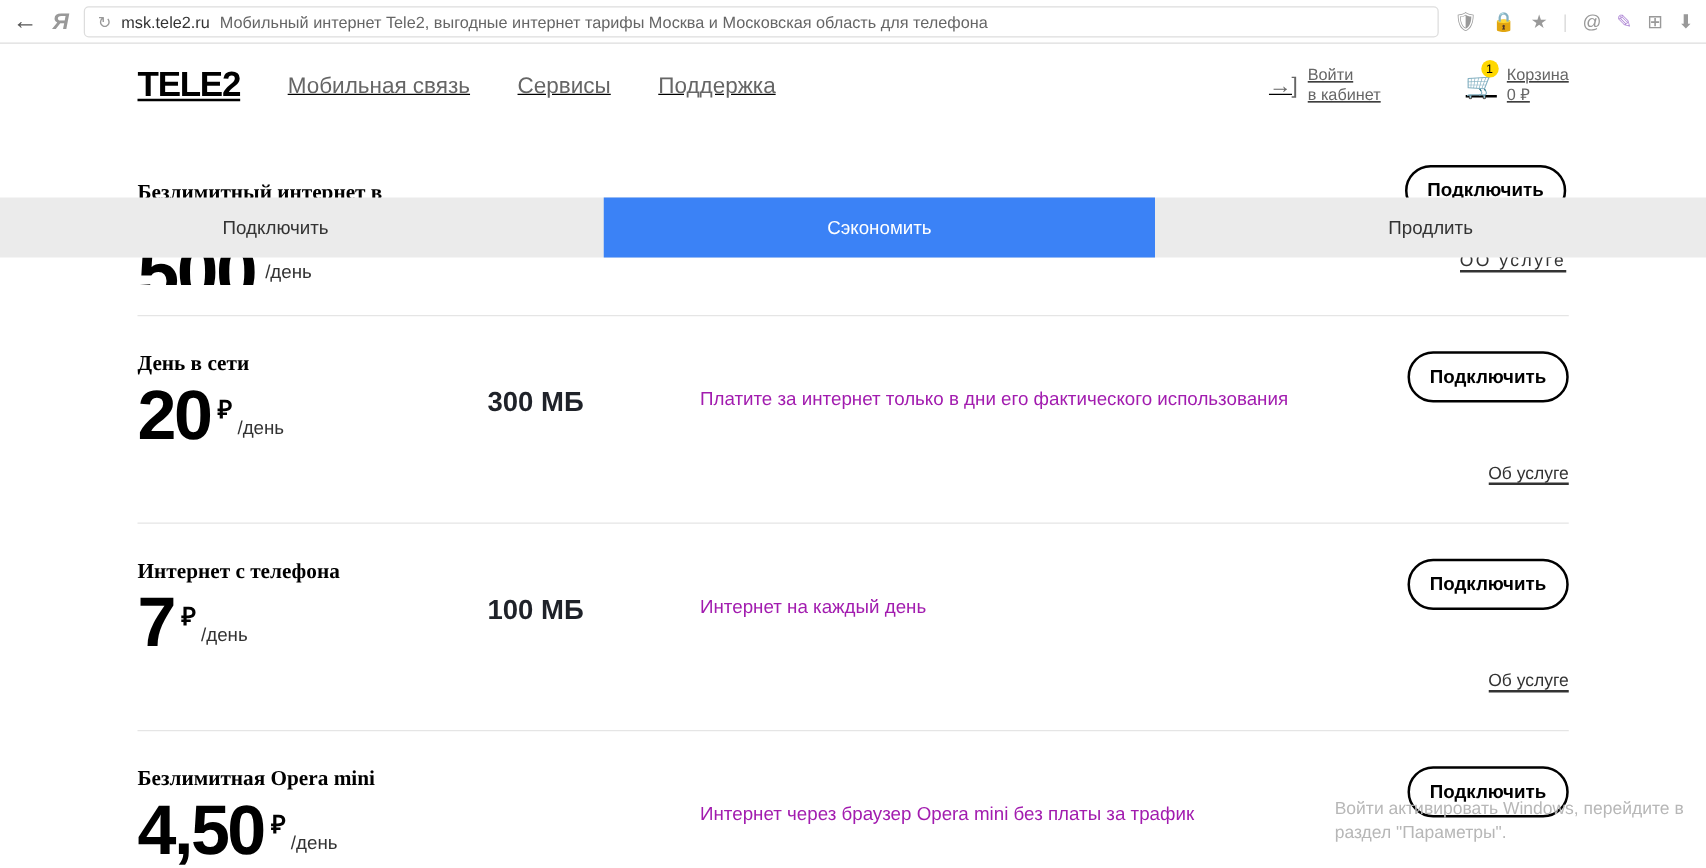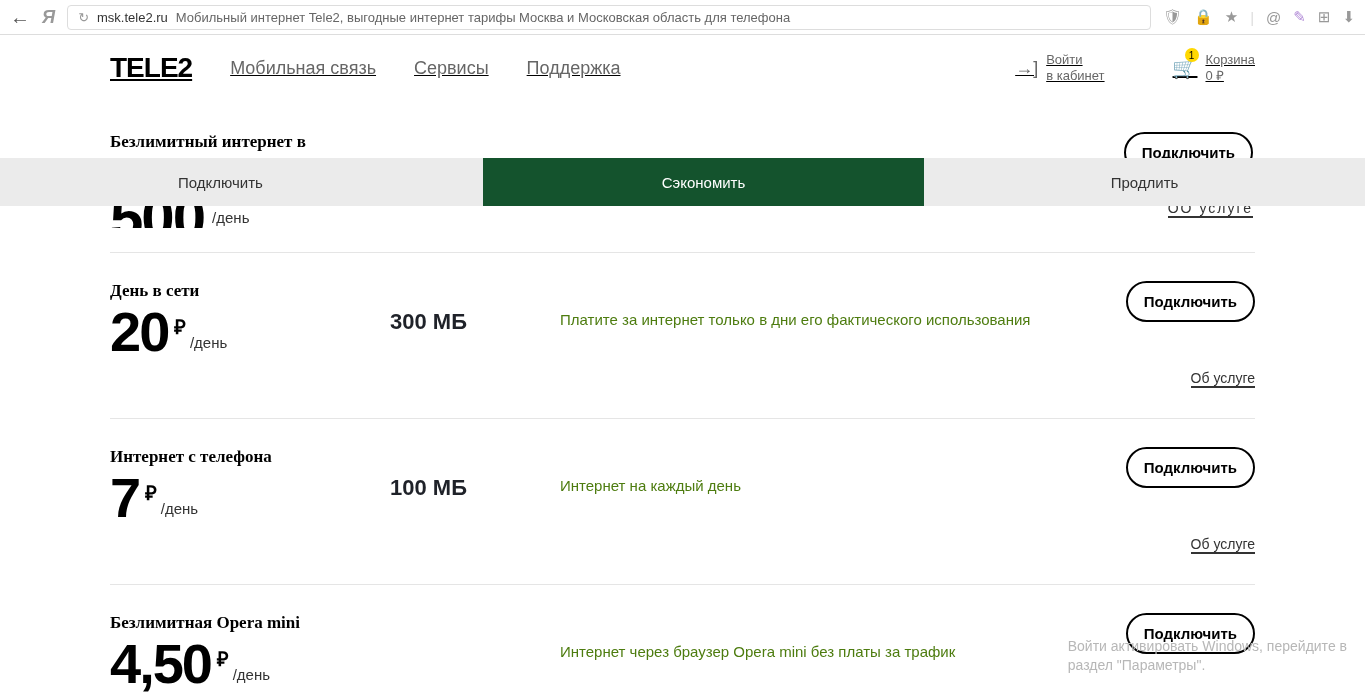--- a/index.html
+++ b/index.html
@@ -25,37 +25,37 @@
 .cart-block { display: flex; align-items: center; gap: 8px; font-size: 13px; color: #666; cursor: pointer; margin-left: 30px; position: relative; }
 .cart-block .lines { line-height: 1.2; }
 .cart-badge { position: absolute; top: -4px; left: 12px; background: #ffd800; color: #000; font-size: 10px; border-radius: 50%; width: 14px; height: 14px; display: flex; align-items: center; justify-content: center; }
 
 .tariff-area { padding: 0 110px; }
 
 
 .tariff-row { display: flex; border-bottom: 1px solid #e5e5e5; padding: 28px 0 30px; }
 .col-name { width: 280px; }
 .col-amount { width: 170px; font-size: 22px; font-weight: bold; color: #1f2229; padding-top: 28px; }
-.col-desc { flex: 1; font-size: 15px; color: #4d7c0f; padding-top: 30px; padding-right: 20px; }
+.col-desc { flex: 1; font-size: 15px; color: #a21caf; padding-top: 30px; padding-right: 20px; }
 .col-actions { width: 140px; text-align: right; }
 .tariff-title { font-family: Georgia, serif; font-size: 17px; font-weight: bold; color: #000; margin-bottom: 6px; }
 .tariff-price { display: flex; align-items: flex-start; }
 .tariff-price .num { font-family: "Arial Black", sans-serif; font-size: 56px; font-weight: 900; line-height: 0.9; color: #000; letter-spacing: -2px; }
 .tariff-price .rub { font-size: 20px; font-weight: bold; margin-left: 6px; margin-top: 6px; color: #000; }
 .tariff-price .per { font-size: 15px; color: #333; align-self: flex-end; margin-bottom: 6px; margin-left: 4px; }
 .btn-connect { display: inline-block; border: 2px solid #000; background: #fff; color: #000; font-size: 15px; font-weight: bold; padding: 10px 16px; border-radius: 28px; cursor: pointer; }
 .link-about { display: inline-block; margin-top: 48px; font-size: 14px; color: #333; border-bottom: 2px solid #333; cursor: pointer; }
 
 
 .sticky-tabs { position: absolute; top: 158px; left: 0; right: 0; height: 48px; background: #ebebeb; display: flex; z-index: 50; }
 .sticky-tab { flex: 1; display: flex; align-items: center; justify-content: center; font-size: 15px; color: #333; cursor: pointer; }
-.sticky-tab.active { background: #14532d; color: #fff; margin-left: 42px; }
+.sticky-tab.active { background: #3b82f6; color: #fff; margin-left: 42px; }
 
 
-.cutoff-title { position: absolute; top: 132px; left: 110px; font-family: Georgia, serif; font-size: 17px; font-weight: bold; color: #000; z-index: 40; }
+.cutoff-title { position: absolute; top: 144px; left: 110px; font-family: Georgia, serif; font-size: 17px; font-weight: bold; color: #000; z-index: 40; }
 .cutoff-btn { position: absolute; top: 132px; right: 112px; z-index: 40; }
 .cutoff-price-wrap { position: absolute; top: 206px; left: 110px; display: flex; align-items: flex-end; z-index: 30; }
 .cutoff-price-wrap .big { font-family: "Arial Black", sans-serif; font-size: 60px; font-weight: 900; line-height: 0.4; color: #000; overflow: hidden; height: 22px; letter-spacing: -2px; text-align: center;}
 .cutoff-price-wrap .per { font-size: 15px; color: #333; margin-left: 8px; margin-bottom: 2px; }
 .cutoff-about { position: absolute; top: 200px; right: 112px; z-index: 30; font-size: 14px; color: #333; letter-spacing: 2px; }
 
 .content-under { position: absolute; top: 235px; left: 0; right: 0; }
 
 
 .watermark { position: absolute; right: 18px; bottom: 18px; color: #b7b7b7; font-size: 14px; text-align: left; line-height: 1.4; z-index: 200; pointer-events: none; }

